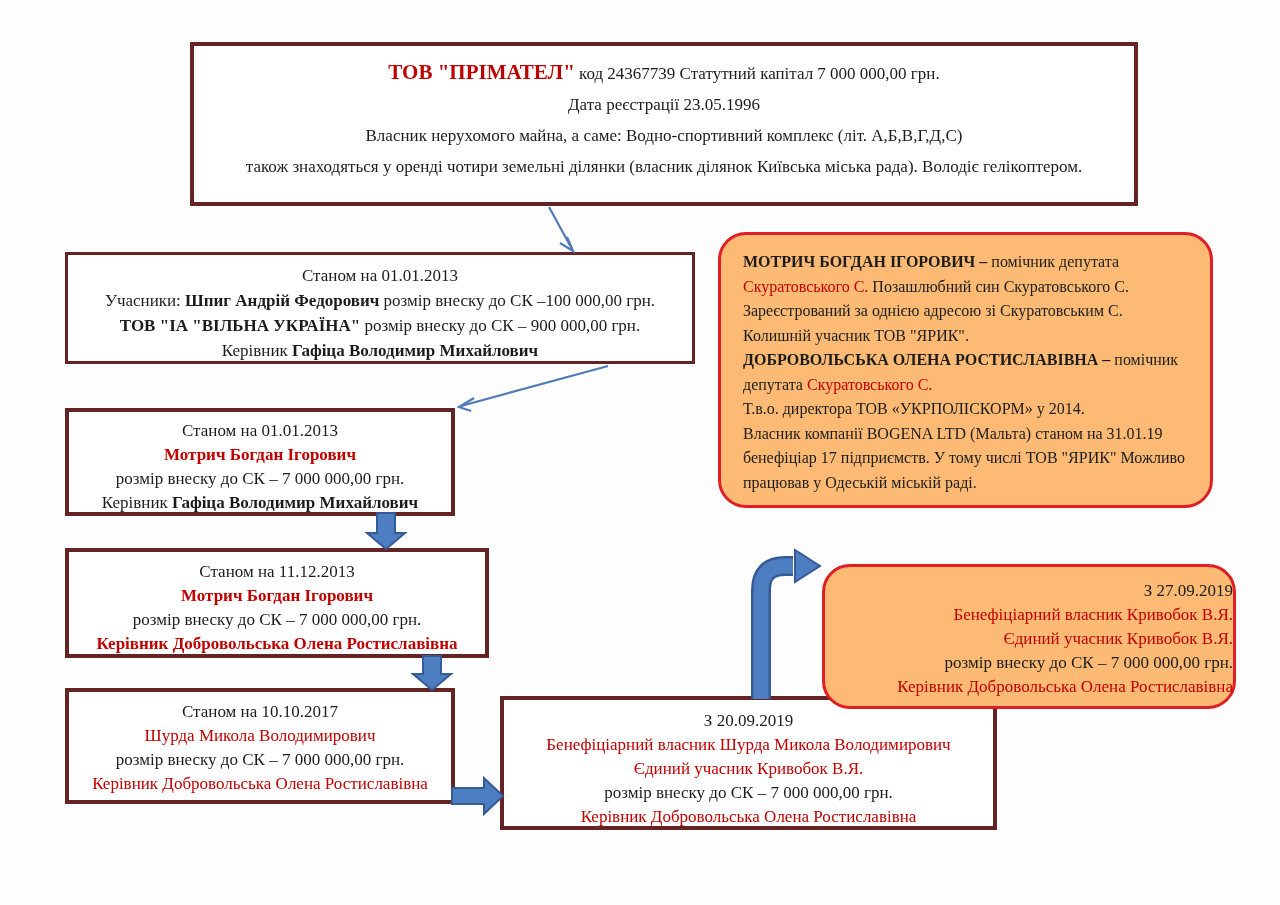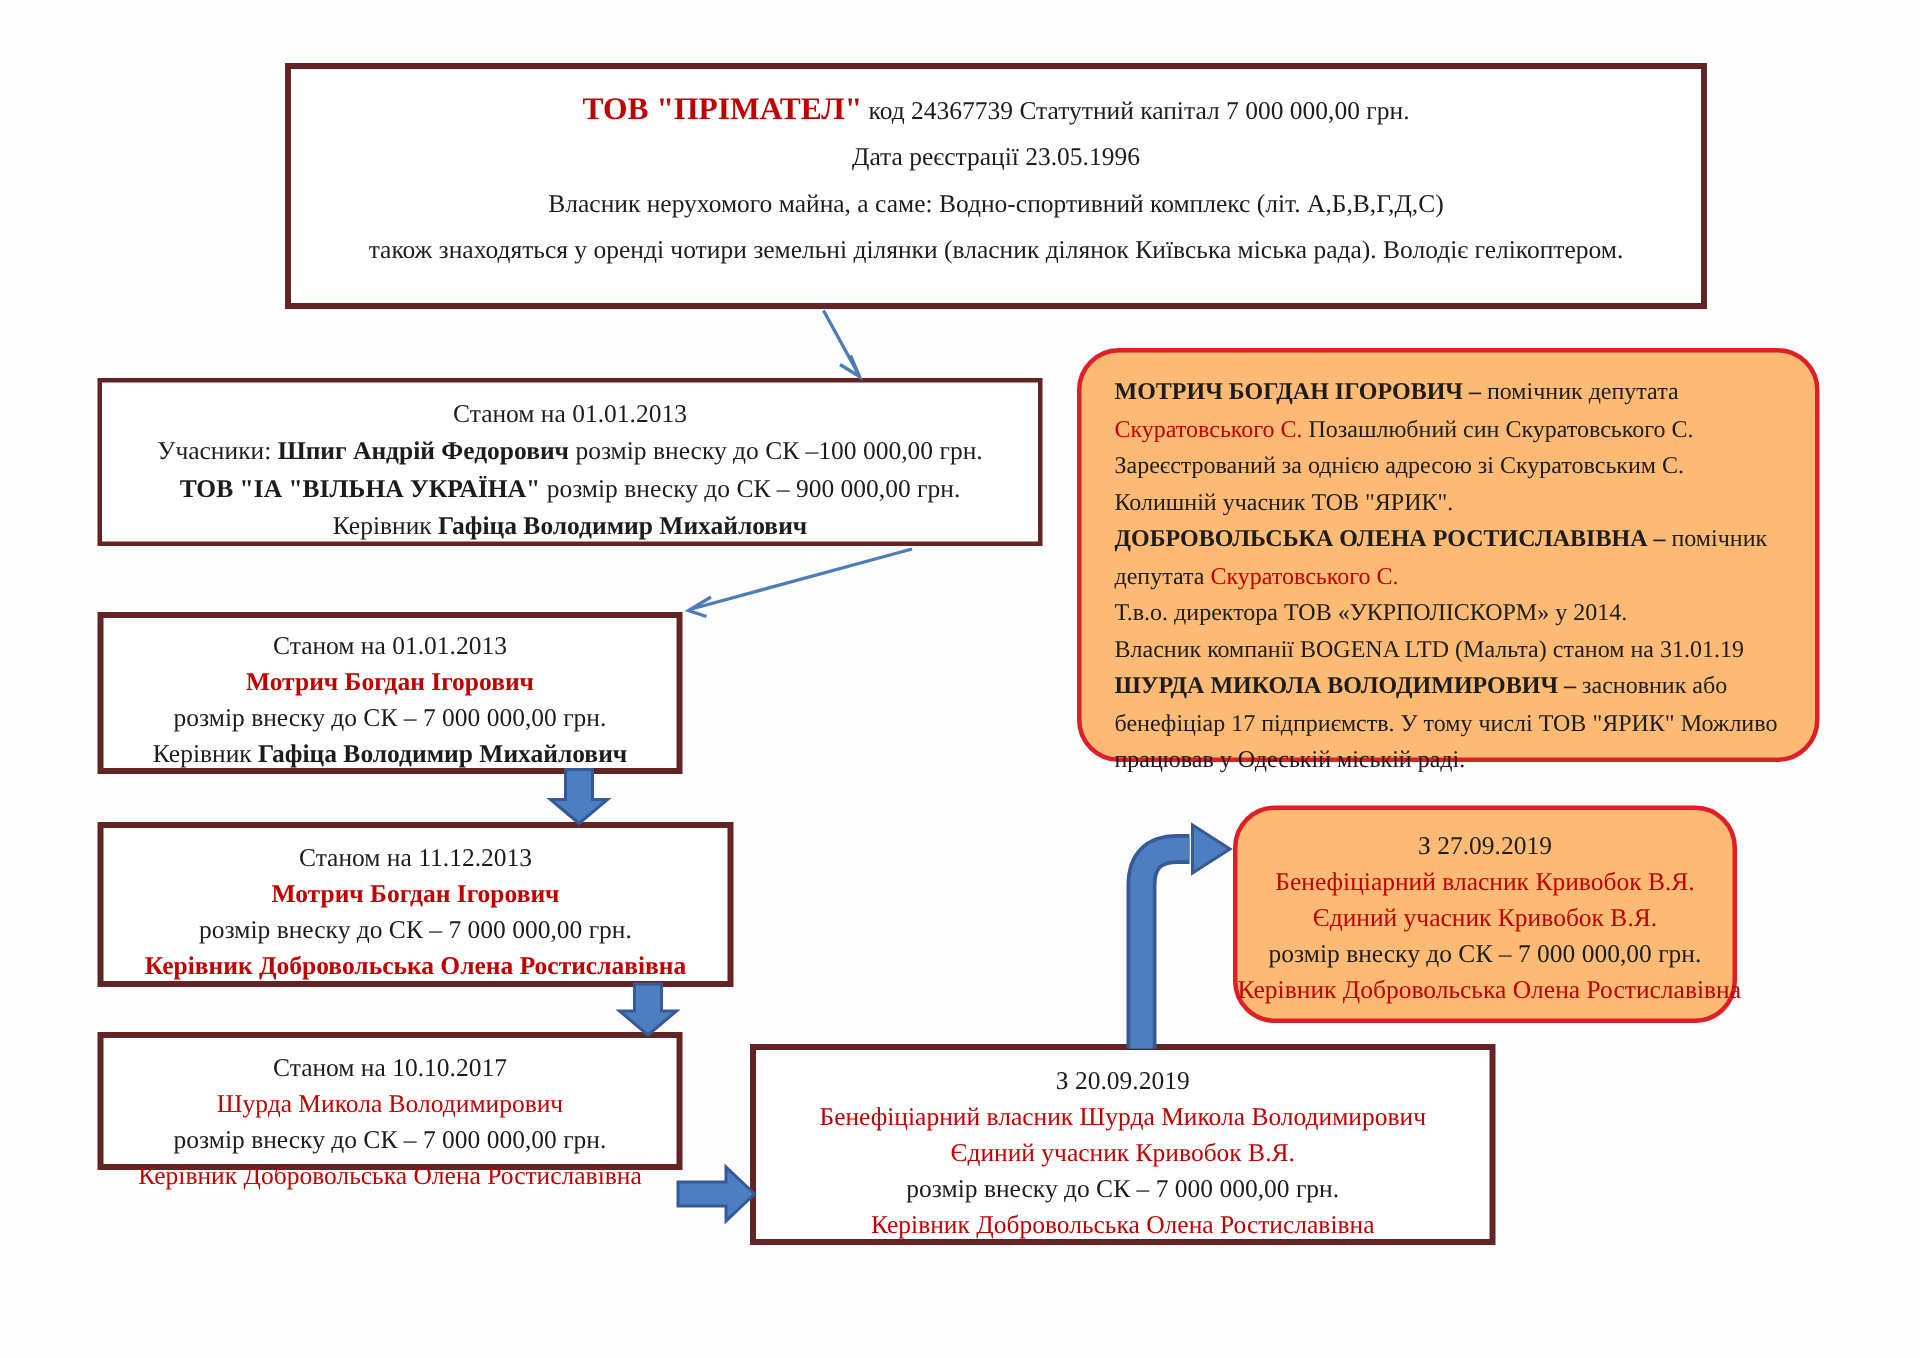--- a/index.html
+++ b/index.html
@@ -44,27 +44,27 @@
 
   #box-2013-participants{left:65px;top:252px;width:630px;height:112px;padding-top:8px;border-width:3px;}
   #box-2013-participants .line{line-height:25px;}
 
   #box-2013-motrych{left:65px;top:408px;width:390px;height:108px;padding-top:7px;}
   #box-2013-motrych .line{line-height:24px;}
 
   #box-2013-12{left:65px;top:548px;width:424px;height:110px;padding-top:8px;}
   #box-2013-12 .line{line-height:24px;}
 
-  #box-2017{left:65px;top:688px;width:390px;height:92px;padding-top:8px;}
+  #box-2017{left:65px;top:688px;width:390px;height:116px;padding-top:8px;}
   #box-2017 .line{line-height:24px;}
 
   #box-2019-09-20{left:500px;top:696px;width:497px;height:134px;padding-top:9px;}
   #box-2019-09-20 .line{line-height:24px;}
 
-  #box-2019-09-27{left:822px;top:537px;width:336px;height:145px;padding-top:12px;font-size:17px;}
+  #box-2019-09-27{left:822px;top:564px;width:414px;height:145px;padding-top:12px;font-size:17px;text-align:right;}
   #box-2019-09-27 .line{line-height:24px;}
 
   #box-dossier{
     left:718px;top:232px;width:495px;height:276px;
     padding:15px 20px 0 22px;
     text-align:left;font-size:16px;
   }
   #box-dossier .line{line-height:24.5px;white-space:nowrap;}
 
   svg.connectors{
@@ -135,21 +135,20 @@
 
   <div class="box rounded" id="box-dossier">
       <div class="line"><span class="b">МОТРИЧ БОГДАН ІГОРОВИЧ –</span><span> помічник депутата</span></div>
       <div class="line"><span class="r">Скуратовського С.</span><span> Позашлюбний син Скуратовського С.</span></div>
       <div class="line"><span>Зареєстрований за однією адресою зі Скуратовським С.</span></div>
       <div class="line"><span>Колишній учасник ТОВ "ЯРИК".</span></div>
       <div class="line"><span class="b">ДОБРОВОЛЬСЬКА ОЛЕНА РОСТИСЛАВІВНА –</span><span> помічник</span></div>
       <div class="line"><span>депутата </span><span class="r">Скуратовського С.</span></div>
       <div class="line"><span>Т.в.о. директора ТОВ «УКРПОЛІСКОРМ» у 2014.</span></div>
       <div class="line"><span>Власник компанії BOGENA LTD (Мальта) станом на 31.01.19</span></div>
-      <div class="line"><span class="b">ШУРДА МИКОЛА ВОЛОДИМИРОВИЧ –</span><span> засновник або</span></div>
       <div class="line"><span>бенефіціар 17 підприємств. У тому числі ТОВ "ЯРИК" Можливо</span></div>
       <div class="line"><span>працював у Одеській міській раді.</span></div>
     </div>
 
   <svg class="connectors" viewBox="0 0 1280 905" xmlns="http://www.w3.org/2000/svg">
 
     <g>
       <line class="thin" x1="549" y1="207" x2="572" y2="249"></line>
       <path class="thinhead" d="M560,243 L573,251 L567,237"></path>
     </g>

